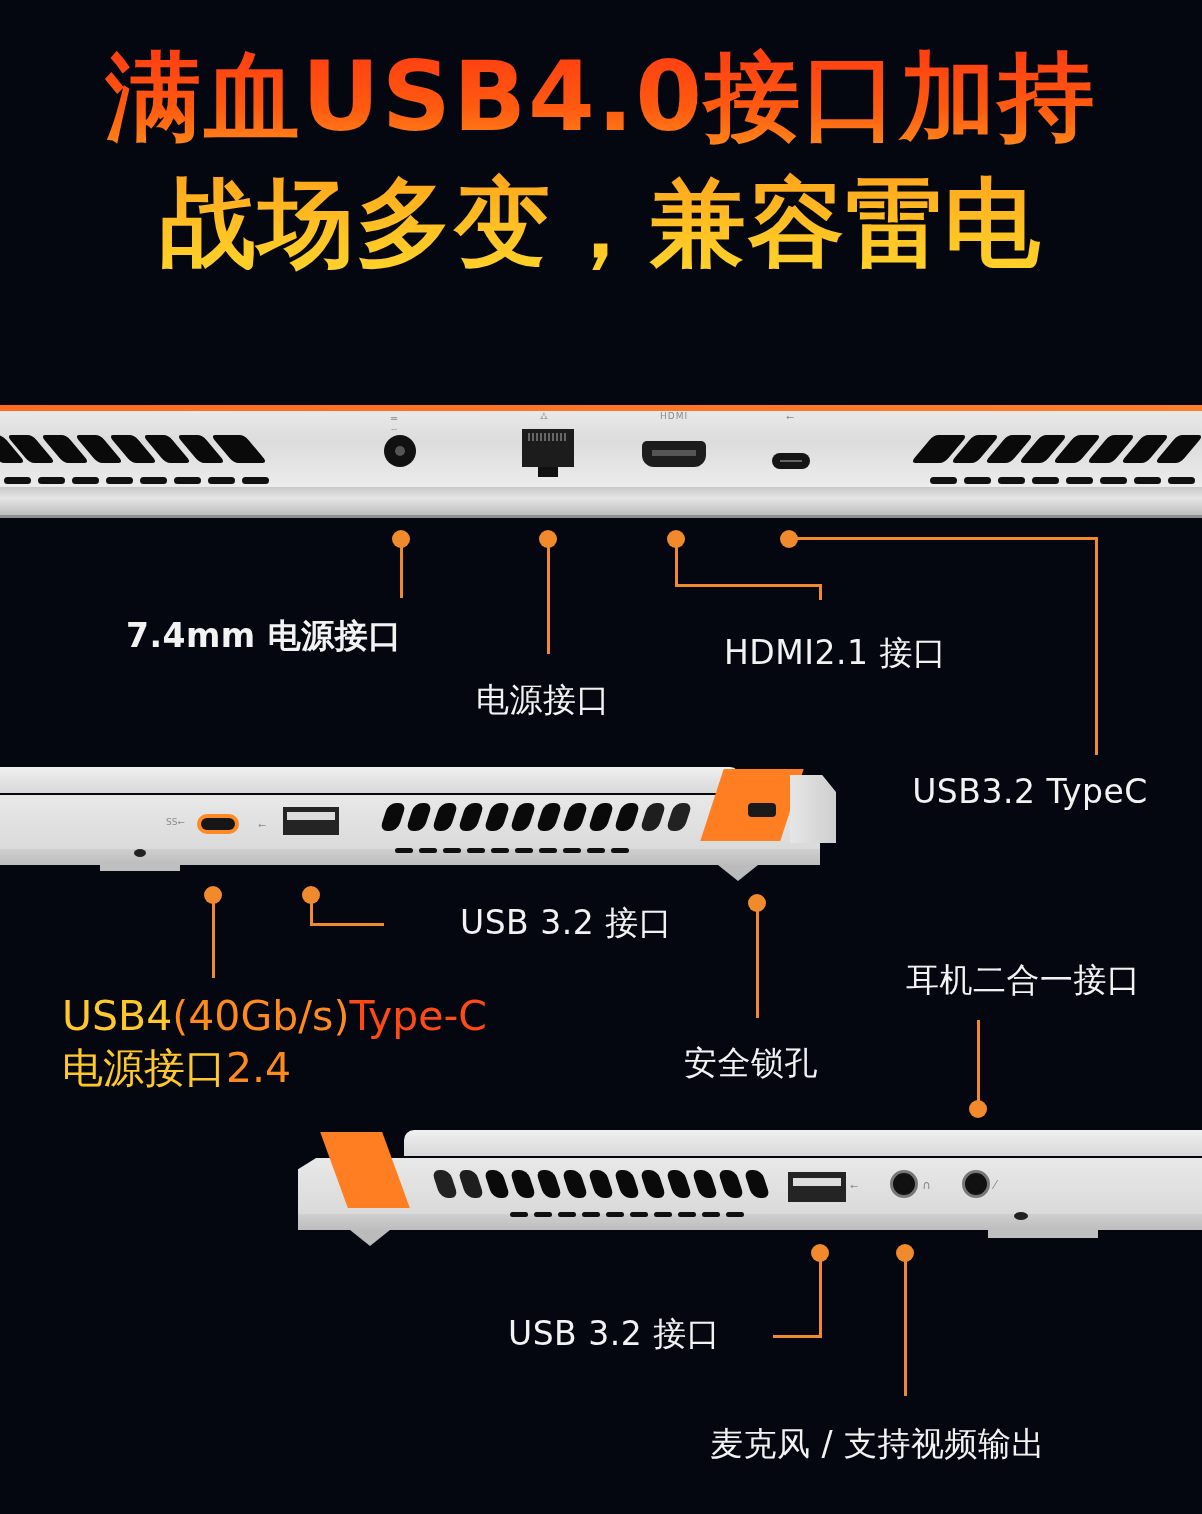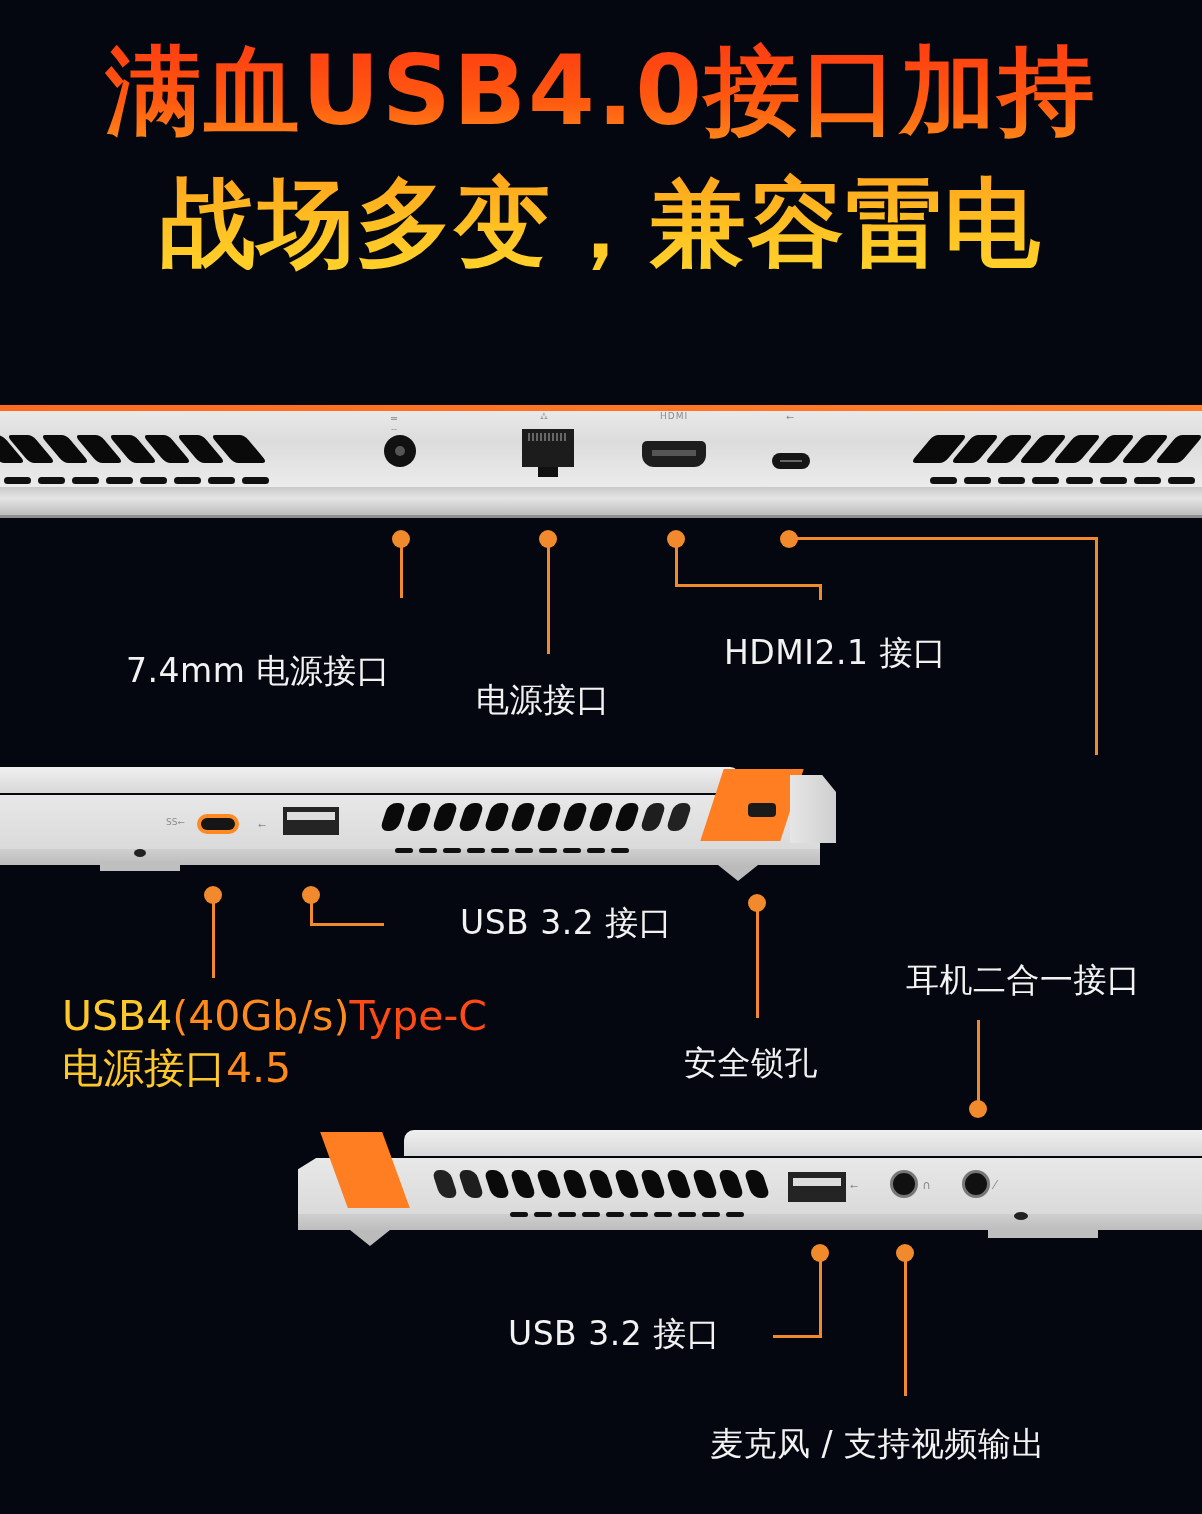--- a/index.html
+++ b/index.html
@@ -6,21 +6,21 @@
   body {
     width:1202px; height:1514px; background:#04070f; position:relative; overflow:hidden;
     font-family:"DejaVu Sans","Liberation Sans",sans-serif;
   }
   .abs { position:absolute; }
   .headline {
     position:absolute; left:0; width:1202px; text-align:center;
     font-weight:bold; letter-spacing:2px;
     -webkit-background-clip:text; background-clip:text; color:transparent;
   }
-  #h1 { top:36px; font-size:96px; line-height:110px;
+  #h1 { top:42px; font-size:96px; line-height:110px;
         background-image:linear-gradient(180deg,#ff3a12 0%,#ff5a10 60%,#ff8c1a 100%); }
   #h2 { top:168px; font-size:96px; line-height:110px;
         background-image:linear-gradient(180deg,#ffa21a 0%,#ffc424 60%,#ffd42a 100%); }
 
   .label { position:absolute; color:#f2f2f2; font-size:33px; white-space:nowrap; letter-spacing:0.5px; }
   .label.multi { line-height:40px; text-align:center; }
   .accent-label { position:absolute; font-size:41px; line-height:52px; white-space:nowrap; font-weight:normal; }
   .seg-y { color:#ffc82a; }
   .seg-o { color:#ff8a1c; }
   .seg-r { color:#ff4a16; }
@@ -121,39 +121,40 @@
     <div class="dash" style="left:1066px;top:72px;"></div>
     <div class="dash" style="left:1100px;top:72px;"></div>
     <div class="dash" style="left:1134px;top:72px;"></div>
     <div class="dash" style="left:1168px;top:72px;"></div>
   </div>
 </div>
 
 <div>
   <div class="dot" style="left:392px;top:530px;"></div>
   <div class="vl" style="left:400px;top:540px;height:58px;"></div>
-  <div class="label" style="left:126px;top:649px;">7.4mm 电源接口</div>
+  <div class="label" style="left:126px;top:614px;font-weight:bold;">7.4mm 电源接口</div>
 </div>
 <div>
   <div class="dot" style="left:539px;top:530px;"></div>
   <div class="vl" style="left:547px;top:540px;height:114px;"></div>
   <div class="label" style="left:476px;top:678px;">电源接口</div>
 </div>
 <div>
   <div class="dot" style="left:667px;top:530px;"></div>
   <div class="vl" style="left:675px;top:540px;height:46px;"></div>
   <div class="hl" style="left:675px;top:584px;width:147px;"></div>
   <div class="vl" style="left:819px;top:584px;height:16px;"></div>
   <div class="label" style="left:724px;top:631px;">HDMI2.1 接口</div>
 </div>
 <div>
   <div class="dot" style="left:780px;top:530px;"></div>
   <div class="hl" style="left:789px;top:537px;width:309px;"></div>
   <div class="vl" style="left:1095px;top:537px;height:218px;"></div>
   <div class="label multi" style="left:904px;top:772px;width:252px;">
+    <div>USB3.2 TypeC</div>
   </div>
 </div>
 
 <div class="side-top">
 
   <div class="abs" style="left:0;top:2px;width:740px;height:26px;background:linear-gradient(180deg,#f0f0f0,#d8d8d8);border-radius:0 10px 0 0;"></div>
 
   <div class="abs" style="left:0;top:30px;width:820px;height:54px;background:linear-gradient(180deg,#e8e8e8,#dadada);"></div>
   <div class="abs" style="left:0;top:84px;width:820px;height:16px;background:linear-gradient(180deg,#cfcfcf,#bdbdbd);"></div>
 
@@ -202,21 +203,21 @@
     <div class="dash" style="left:563px;top:83px;width:18px;height:5px;"></div>
     <div class="dash" style="left:587px;top:83px;width:18px;height:5px;"></div>
     <div class="dash" style="left:611px;top:83px;width:18px;height:5px;"></div>
   </div>
 </div>
 
 <div>
   <div class="dot" style="left:204px;top:886px;"></div>
   <div class="vl" style="left:212px;top:896px;height:82px;"></div>
   <div class="accent-label" style="left:62px;top:990px;"><span class="seg-y">USB4</span><span class="seg-o">(40Gb/s)</span><span class="seg-r">Type-C</span></div>
-  <div class="accent-label" style="left:62px;top:1042px;"><span class="seg-y">电源接口</span><span class="seg-o">4.5</span></div>
+  <div class="accent-label" style="left:62px;top:1042px;"><span class="seg-y">电源接口</span><span class="seg-o">2.4</span></div>
 </div>
 <div>
   <div class="dot" style="left:302px;top:886px;"></div>
   <div class="vl" style="left:310px;top:896px;height:30px;"></div>
   <div class="hl" style="left:310px;top:923px;width:74px;"></div>
   <div class="label" style="left:460px;top:901px;">USB 3.2 接口</div>
 </div>
 <div>
   <div class="dot" style="left:748px;top:894px;"></div>
   <div class="vl" style="left:756px;top:904px;height:114px;"></div>

